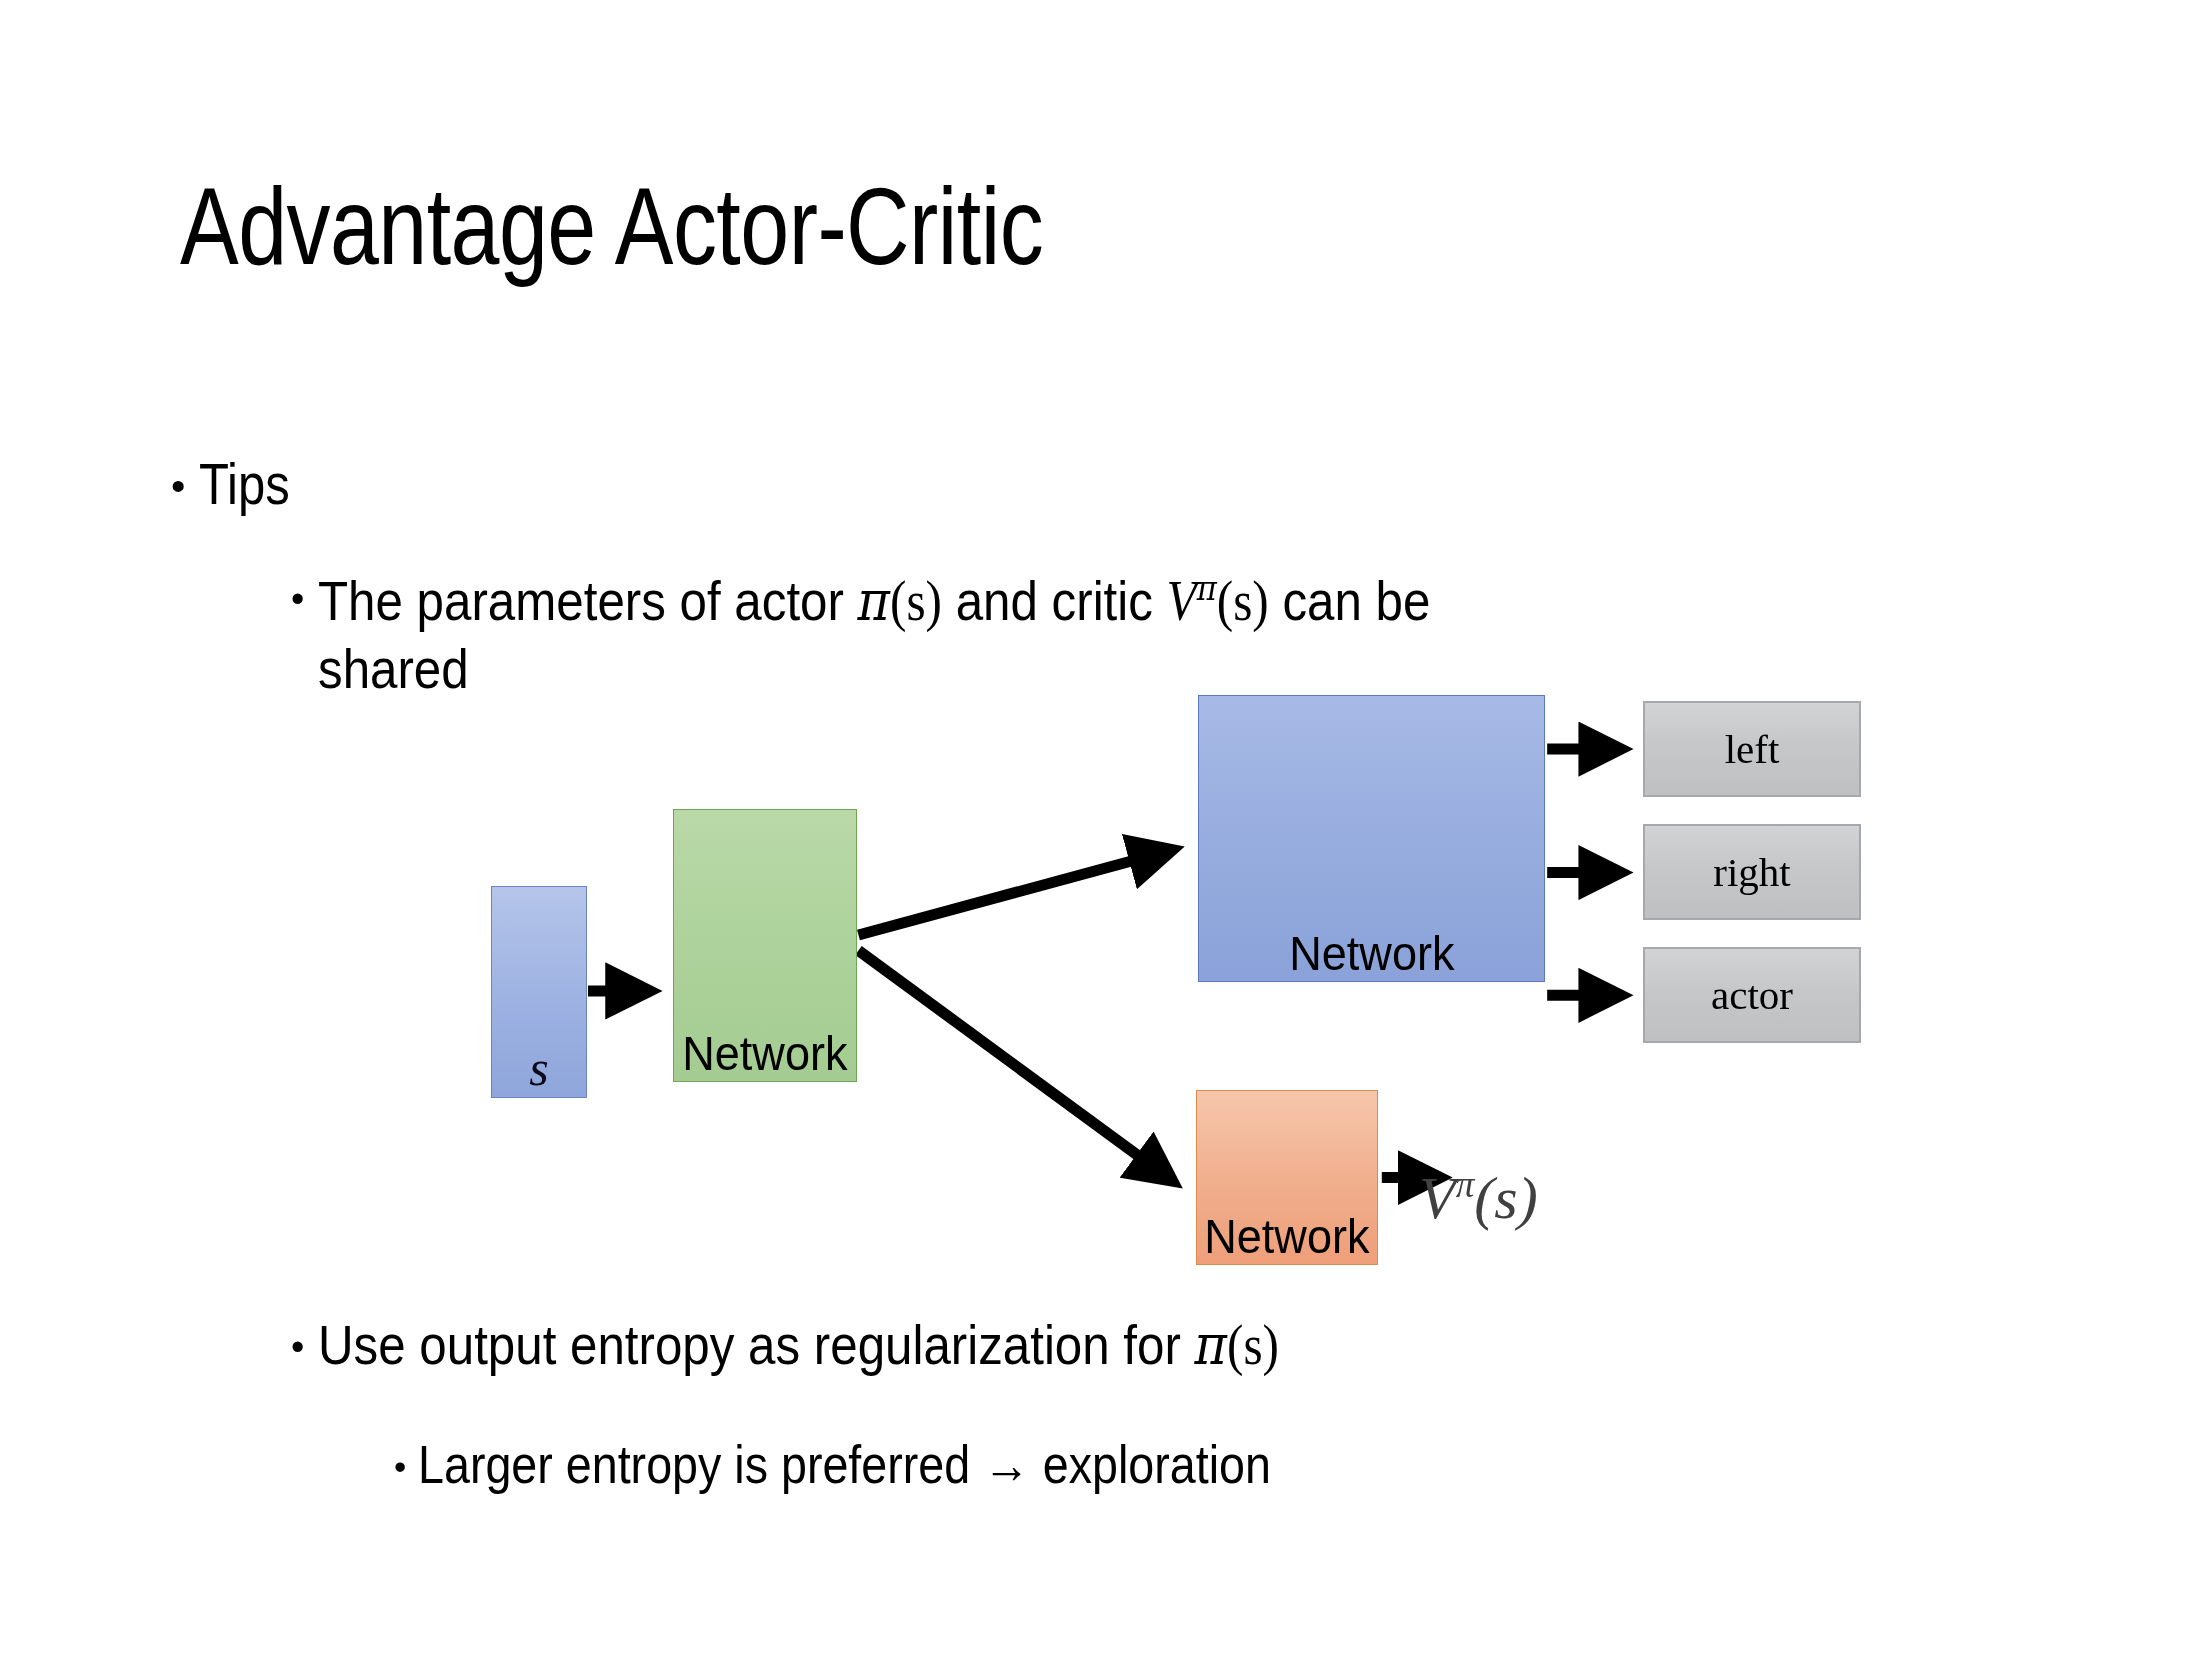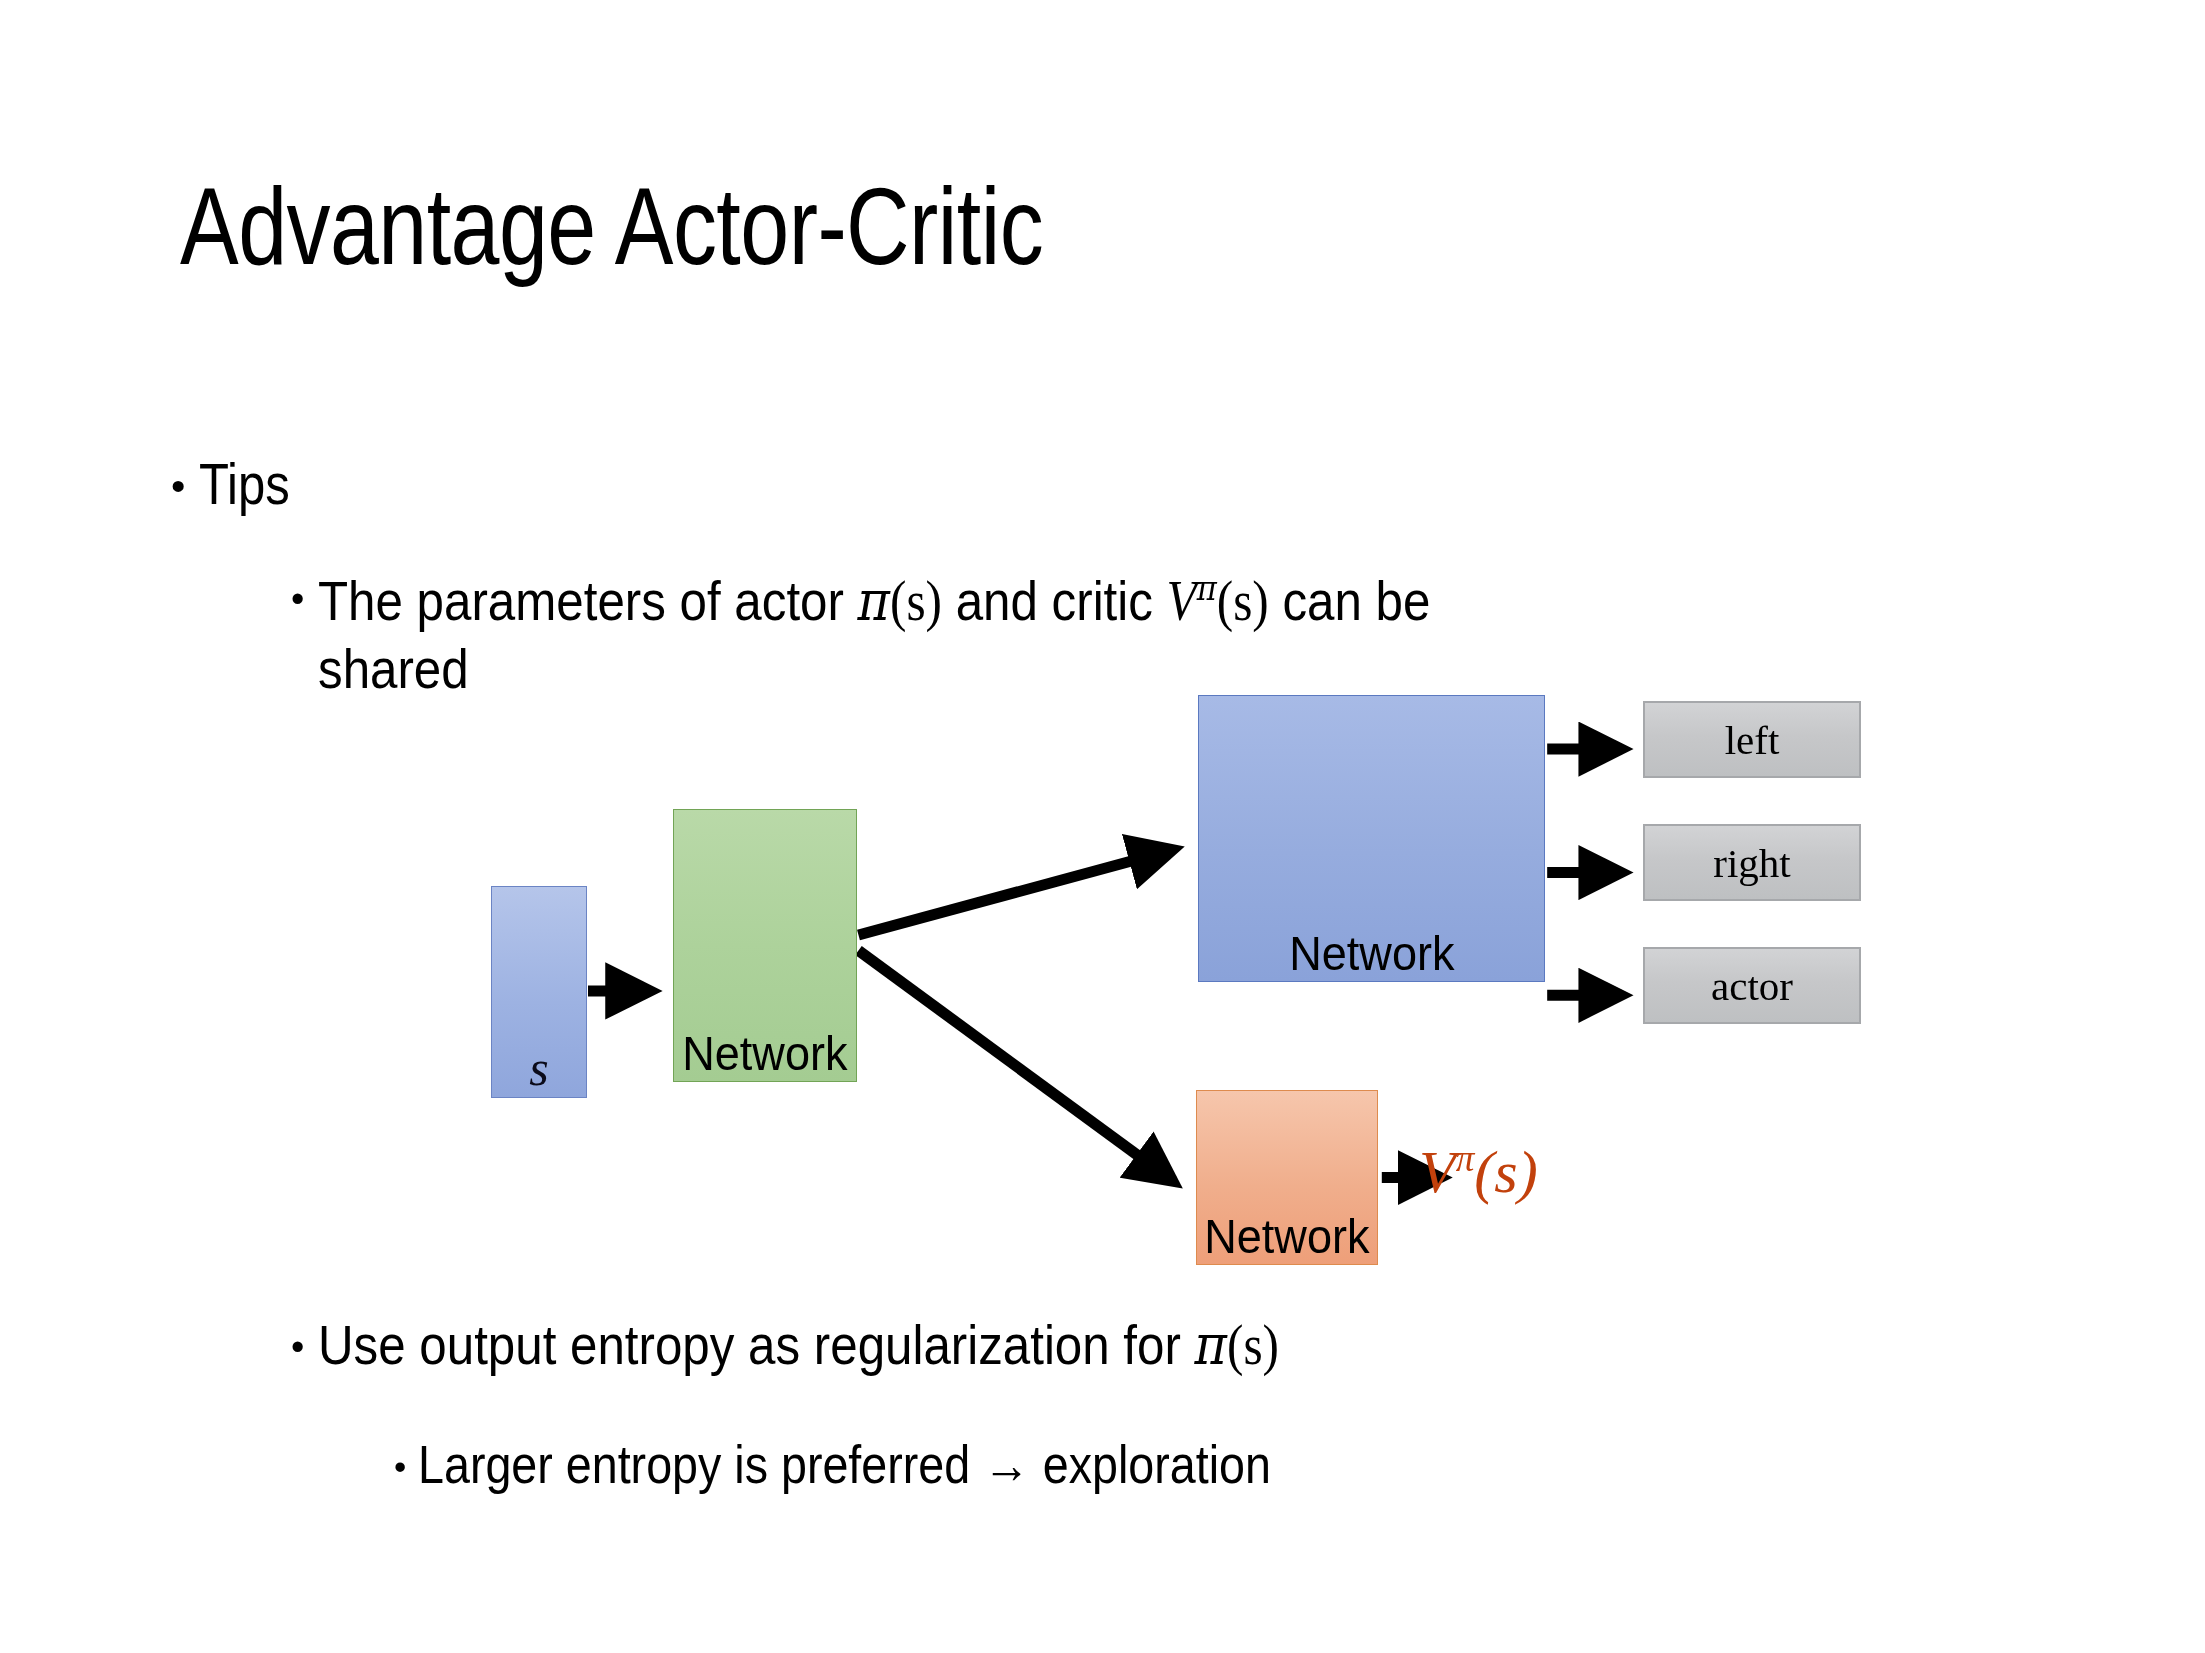--- a/index.html
+++ b/index.html
@@ -184,45 +184,45 @@
     width: 182px;
     height: 175px;
     background: linear-gradient(180deg, #F6C6AC 0%, #F0AE8C 55%, #EE9F79 100%);
     border: 1.5px solid #DE8B4E;
   }
 
   .dg-outbox {
     position: absolute;
     box-sizing: border-box;
     width: 218px;
-    height: 77px;
+    height: 96px;
     background: linear-gradient(180deg, #D2D3D5 0%, #C6C7C9 45%, #BEC0C2 100%);
     border: 2.2px solid #A6A8AB;
     display: flex;
     align-items: center;
     justify-content: center;
     pointer-events: auto;
   }
   .dg-outbox span {
     font-family: "Liberation Serif", serif;
     font-size: 41px;
     color: #000;
   }
   #box-left  { left: 1643px; top: 701px; }
   #box-right { left: 1643px; top: 824px; }
   #box-fire  { left: 1643px; top: 947px; }
 
   #critic-value {
     position: absolute;
     left: 1419px;
-    top: 1138px;
+    top: 1164px;
     font-family: "Liberation Serif", serif;
     font-style: italic;
     font-size: 60px;
-    color: #c2410c;
+    color: #404040;
     white-space: nowrap;
     pointer-events: auto;
   }
   #critic-value sup {
     font-size: 0.62em;
     vertical-align: super;
     line-height: 0;
   }
 
   svg.arrows {

